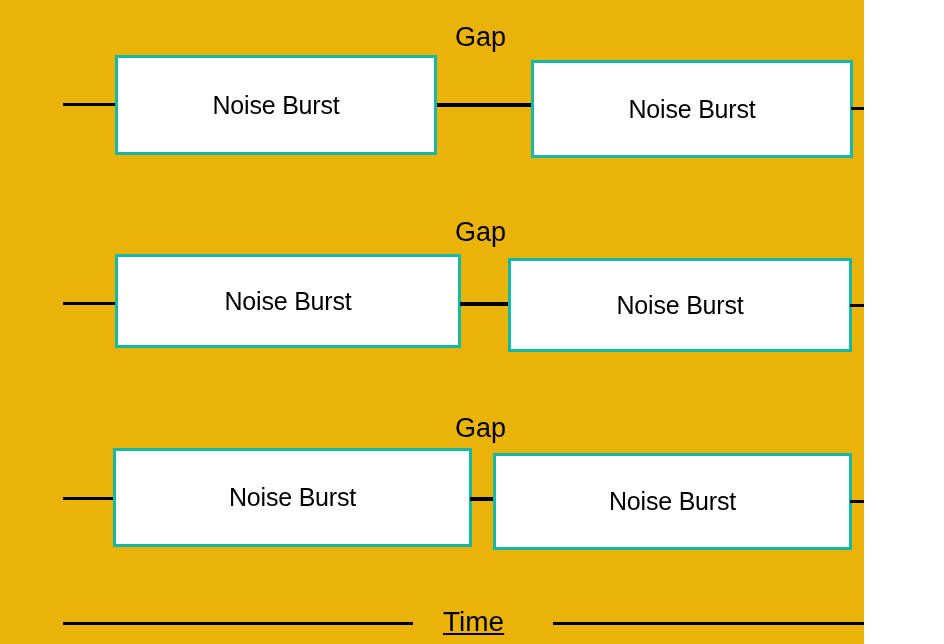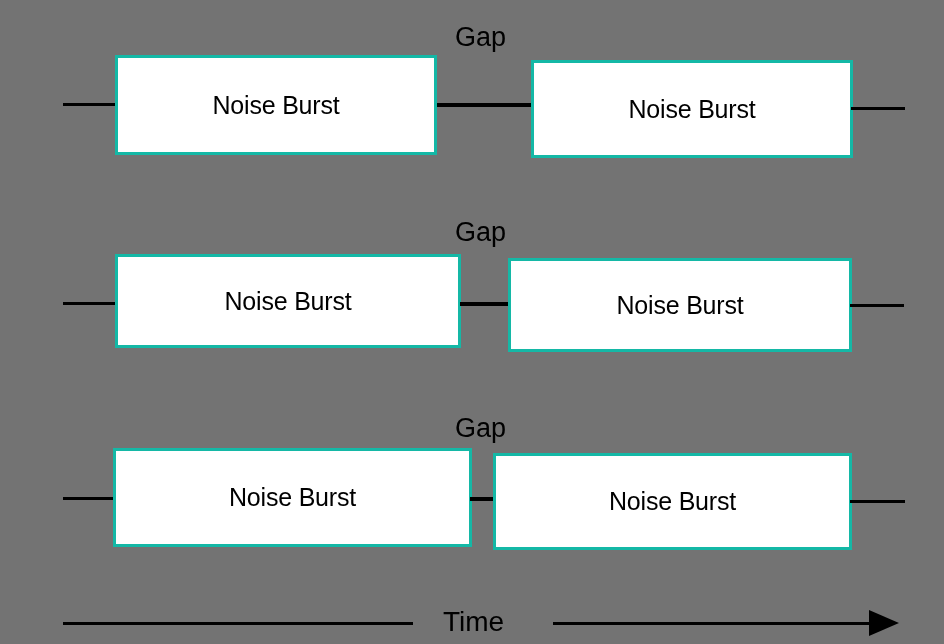--- a/index.html
+++ b/index.html
@@ -3,23 +3,23 @@
 <meta charset="utf-8">
 <title>Noise Burst Gap Diagram</title>
 <style>
   html, body {
     margin: 0;
     padding: 0;
     background: #ffffff;
   }
   #canvas {
     position: relative;
-    width: 944px;
+    width: 864px;
     height: 644px;
-    background: #737373;
+    background: #eab308;
     font-family: "Liberation Sans", "DejaVu Sans", sans-serif;
     overflow: hidden;
   }
   .burst-box {
     position: absolute;
     box-sizing: border-box;
     border: 3px solid #14b8a6;
     background: #ffffff;
     display: flex;
     align-items: center;
@@ -109,18 +109,18 @@
     </div>
     <div class="gap-line" style="left: 470px; top: 497px; width: 25px;"></div>
     <div class="burst-box" style="left: 493px; top: 453px; width: 359px; height: 97px;">
       <span class="burst-label">Noise Burst</span>
     </div>
     <div class="lead-line" style="left: 850px; top: 500px; width: 55px;"></div>
   </div>
 
   <div>
     <div class="axis-line" style="left: 63px; top: 622px; width: 350px;"></div>
-    <div class="time-axis-label" style="left: 443px; top: 608px;">Time</div>
+    <div class="time-axis-label" style="left: 443px; top: 608px; text-decoration: underline;">Time</div>
     <div class="axis-line" style="left: 553px; top: 622px; width: 318px;"></div>
     <div class="axis-arrow" style="left: 869px; top: 610px;"></div>
   </div>
 
 </div>
 
 </body></html>

